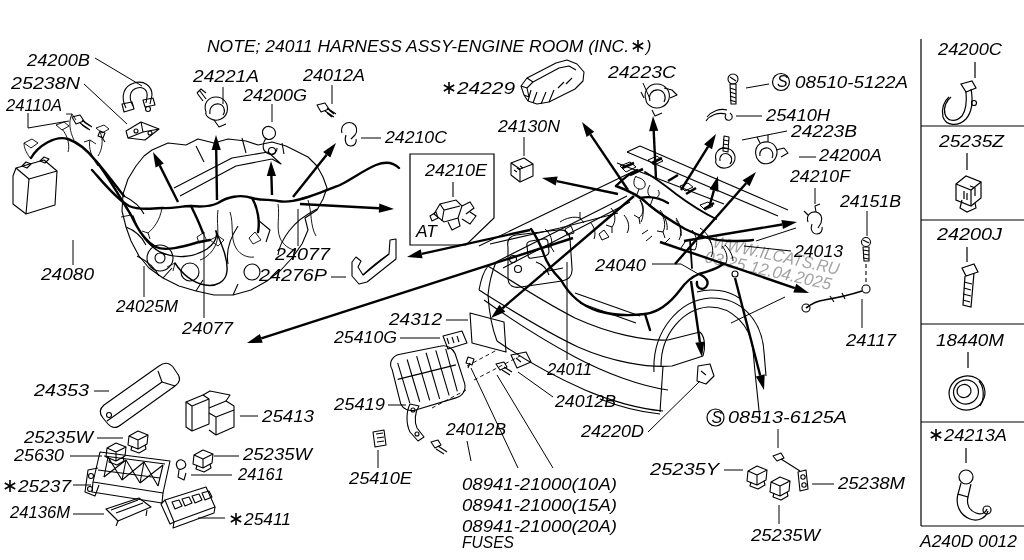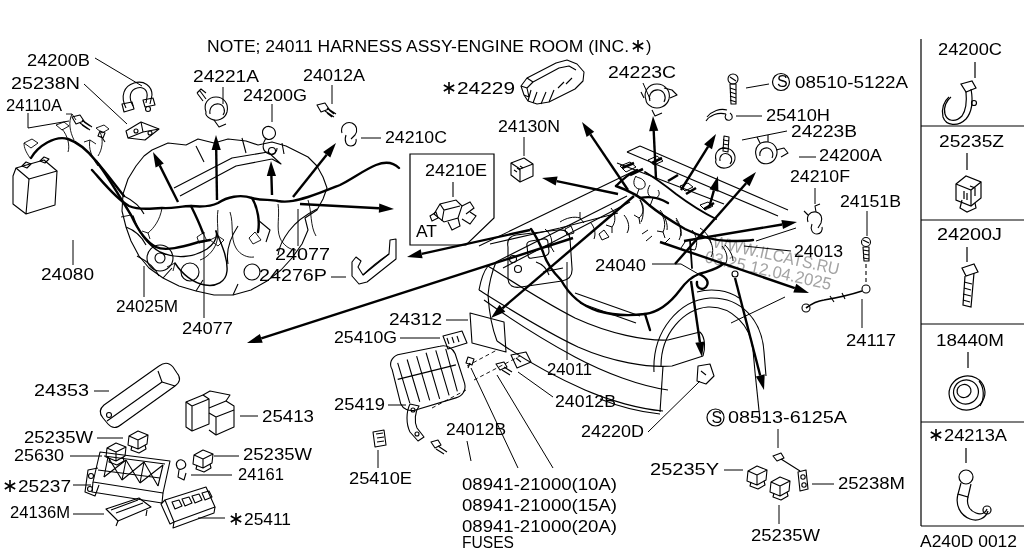--- a/index.html
+++ b/index.html
@@ -1,16 +1,16 @@
 <!DOCTYPE html>
 <html><head>
 <meta charset="utf-8">
 <style>
 html,body{margin:0;padding:0;background:#fff;}
-#wrap{width:1024px;height:560px;position:relative;overflow:hidden;background:#fff;}
+#wrap{width:1024px;height:560px;position:relative;overflow:hidden;background:#fff;font-style:italic;}
 svg{display:block;}
 text{font-family:"Liberation Sans",sans-serif;fill:#000;}
 .lb{font-size:16px;}
 .wm{fill:#a3a3a3;font-size:17px;}
 </style>
 </head>
 <body>
 <div id="wrap">
 <svg width="1024" height="560" viewBox="0 0 1024 560">
 <defs>

